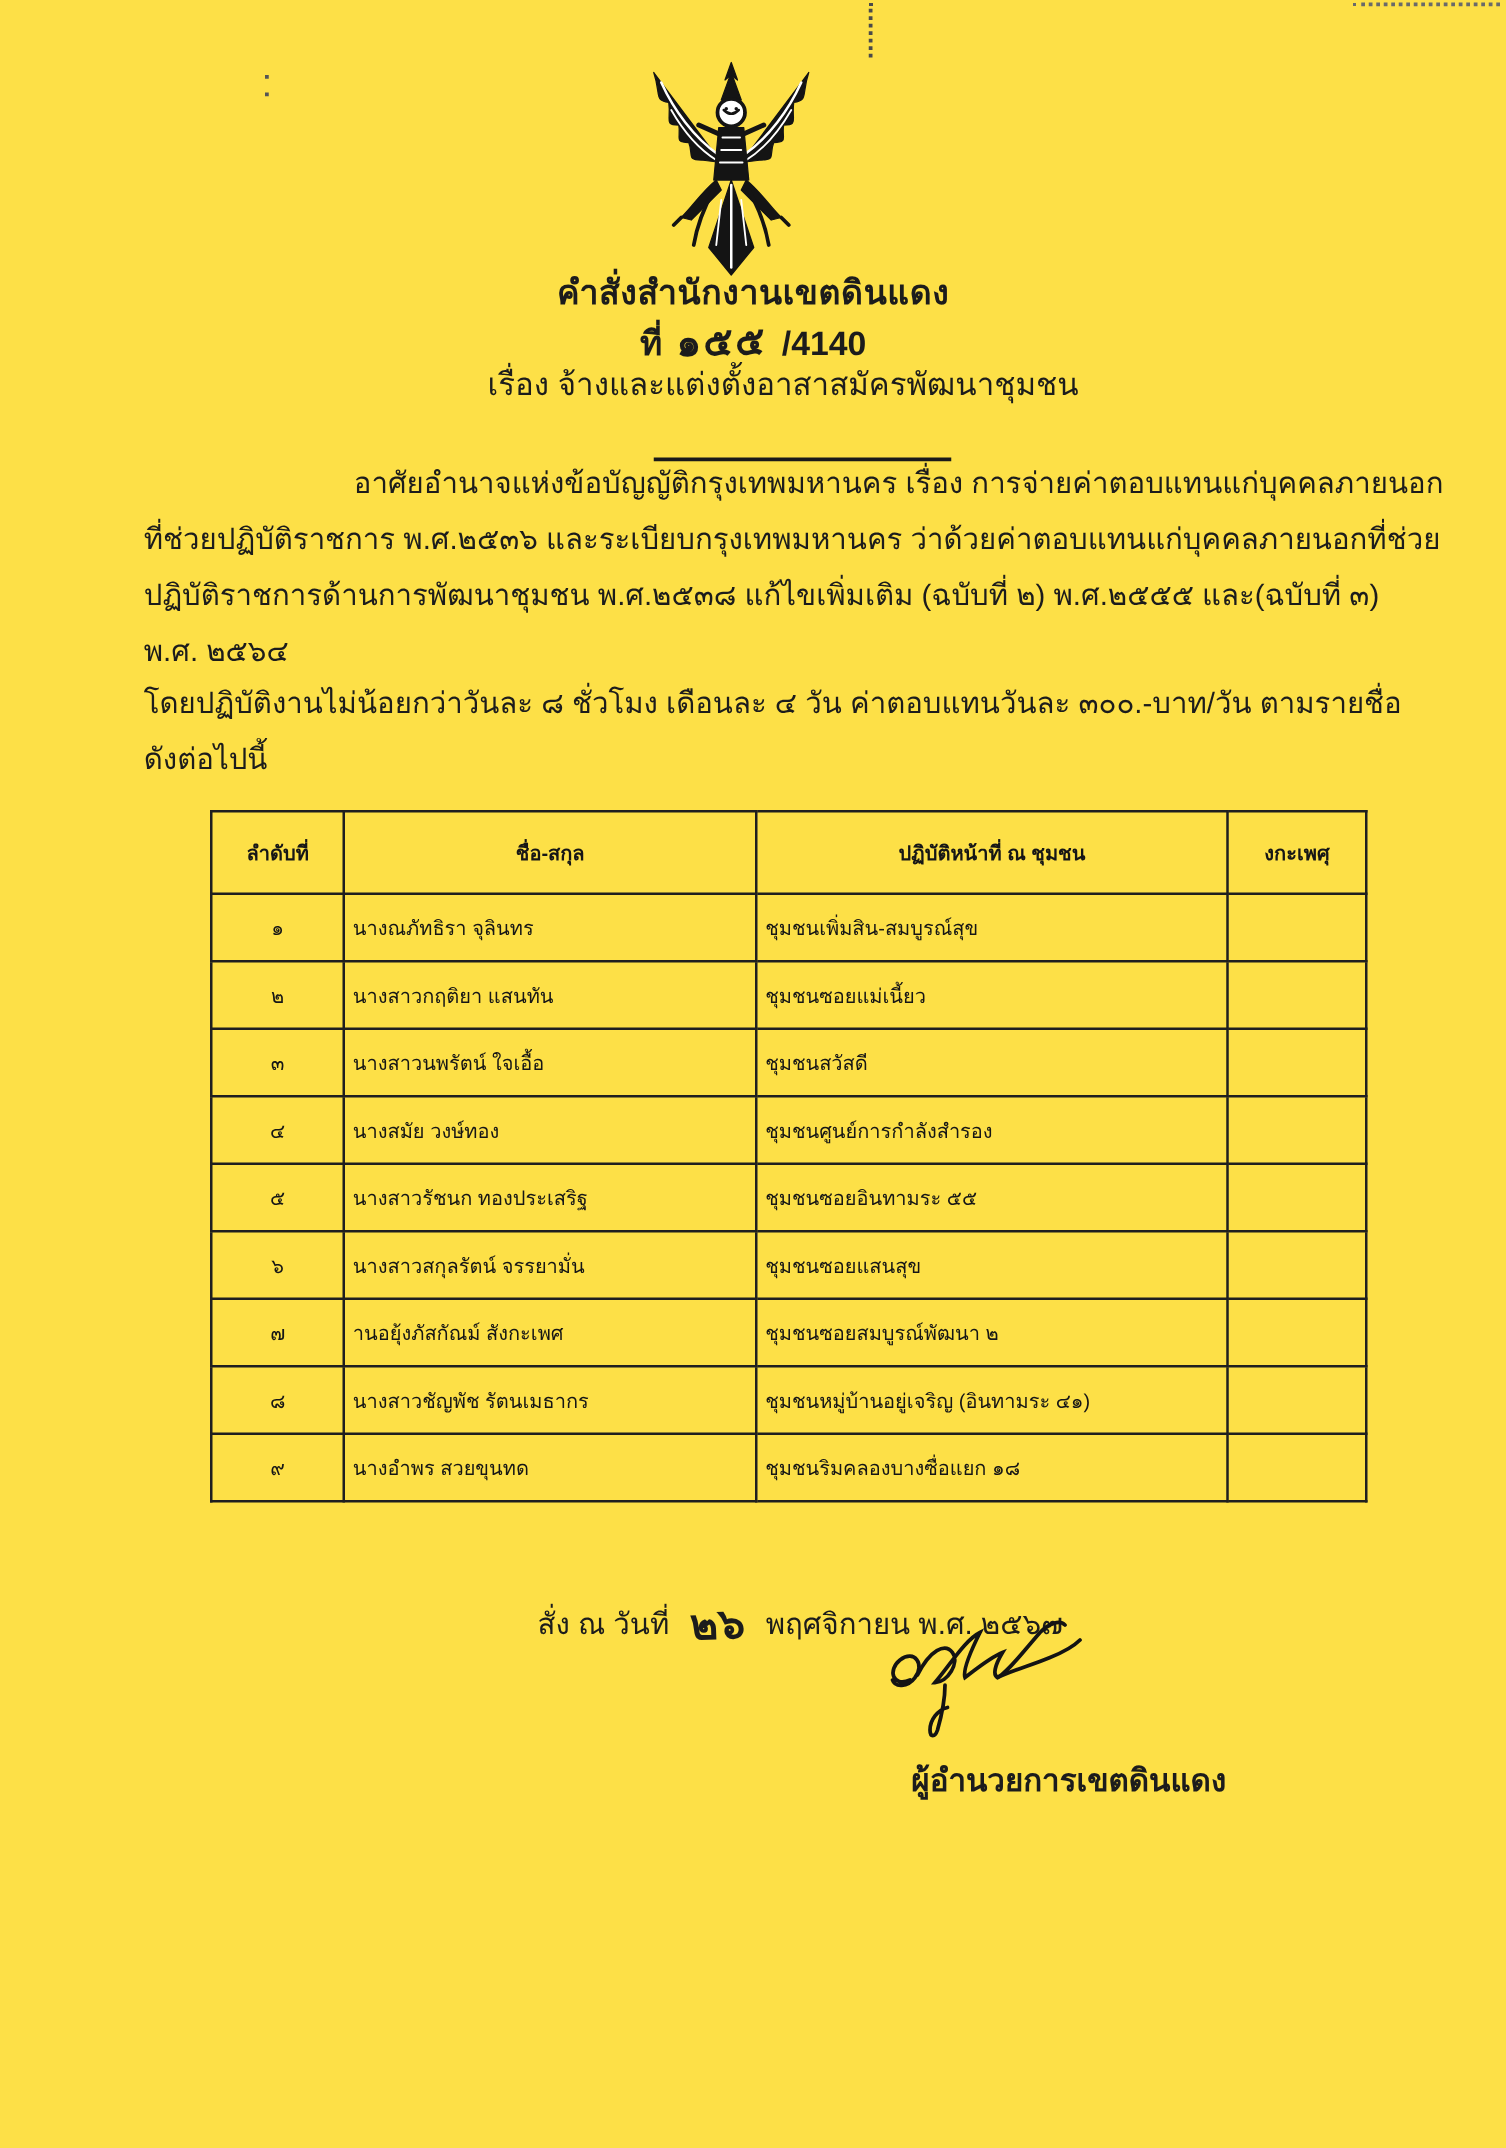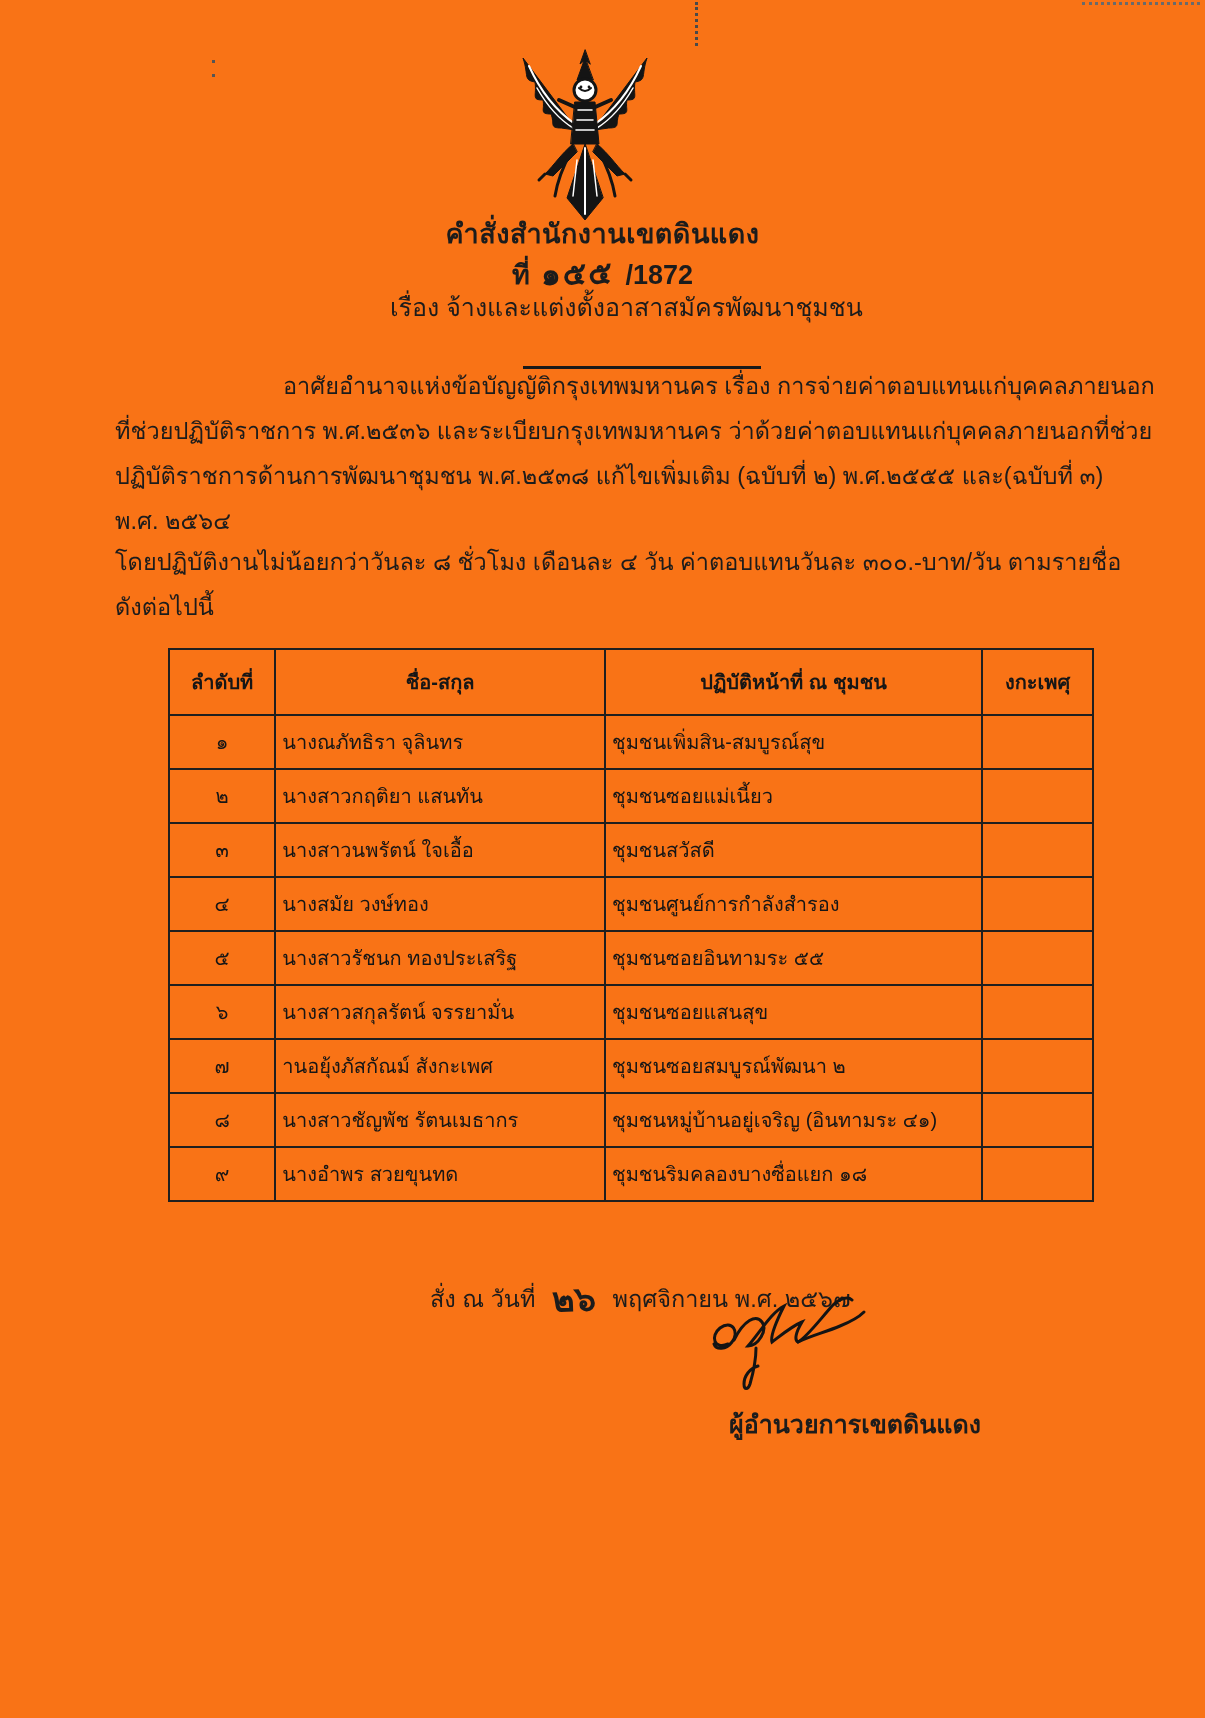--- a/index.html
+++ b/index.html
@@ -1,20 +1,20 @@
 <!DOCTYPE html>
 <html lang="th"><head>
 <meta charset="utf-8">
 <style>
   html,body{margin:0;padding:0;background:#e8e8e8;}
   .page{
     position:relative;
     width:1205px;height:1718px;
     margin:0 auto;
-    background:#f97316;
+    background:#fde047;
     font-family:"Liberation Sans", sans-serif;
     color:#1c1c1c;
     overflow:hidden;
   }
   
   .artifact{position:absolute;}
   .art-vdots{left:695px;top:2px;height:44px;width:0;border-left:3px dotted #4a4a4a;}
   .art-hdots{left:1082px;top:2px;width:118px;height:0;border-top:3px dotted #6a6a6a;}
   .art-dot1{left:212px;top:60px;width:3px;height:3px;background:#555;}
   .art-dot2{left:212px;top:74px;width:3px;height:3px;background:#555;}
@@ -31,21 +31,21 @@
 
   .para{position:absolute;left:115px;width:995px;font-size:23.5px;}
   .para .line{height:45px;line-height:45px;white-space:nowrap;}
   .para1{top:364px;}
   .para2{top:540px;}
   .indent{padding-left:168px;}
 
   table.roster{
     position:absolute;left:168px;top:648px;
     width:926px;border-collapse:collapse;table-layout:fixed;
-    font-size:20px;color:#161616;
+    font-size:16px;color:#161616;
   }
   table.roster th, table.roster td{
     border:2px solid #1f1f1f;
     padding:0 6px;
     overflow:hidden;white-space:nowrap;
   }
   table.roster th{height:64px;font-weight:600;text-align:center;}
   table.roster td{height:52px;}
   .col-no{width:11.5%;}
   .col-name{width:35.7%;}
@@ -108,21 +108,21 @@
         <path d="M62 112 L58 148 M78 112 L82 148" stroke="#fff" stroke-width="1.5"></path>
         <path d="M56 104 C46 122 42 136 40 148 M84 104 C94 122 98 136 100 148" stroke-width="3"></path>
       </g>
     </svg>
   </div>
 
   <div class="headline doc-title">คำสั่งสำนักงานเขตดินแดง</div>
   <div class="headline doc-no">
     <span>ที่</span>
     <span class="hand">๑๕๕</span>
-    <span>/1872</span>
+    <span>/4140</span>
   </div>
   <div class="headline doc-subject">เรื่อง จ้างและแต่งตั้งอาสาสมัครพัฒนาชุมชน</div>
 
   <div class="divider"></div>
 
   <div class="para para1">
     <div class="line indent">อาศัยอำนาจแห่งข้อบัญญัติกรุงเทพมหานคร เรื่อง การจ่ายค่าตอบแทนแก่บุคคลภายนอก</div>
     <div class="line">ที่ช่วยปฏิบัติราชการ พ.ศ.๒๕๓๖ และระเบียบกรุงเทพมหานคร ว่าด้วยค่าตอบแทนแก่บุคคลภายนอกที่ช่วย</div>
     <div class="line">ปฏิบัติราชการด้านการพัฒนาชุมชน พ.ศ.๒๕๓๘ แก้ไขเพิ่มเติม (ฉบับที่ ๒) พ.ศ.๒๕๕๕ และ(ฉบับที่ ๓)</div>
     <div class="line">พ.ศ. ๒๕๖๔</div>

